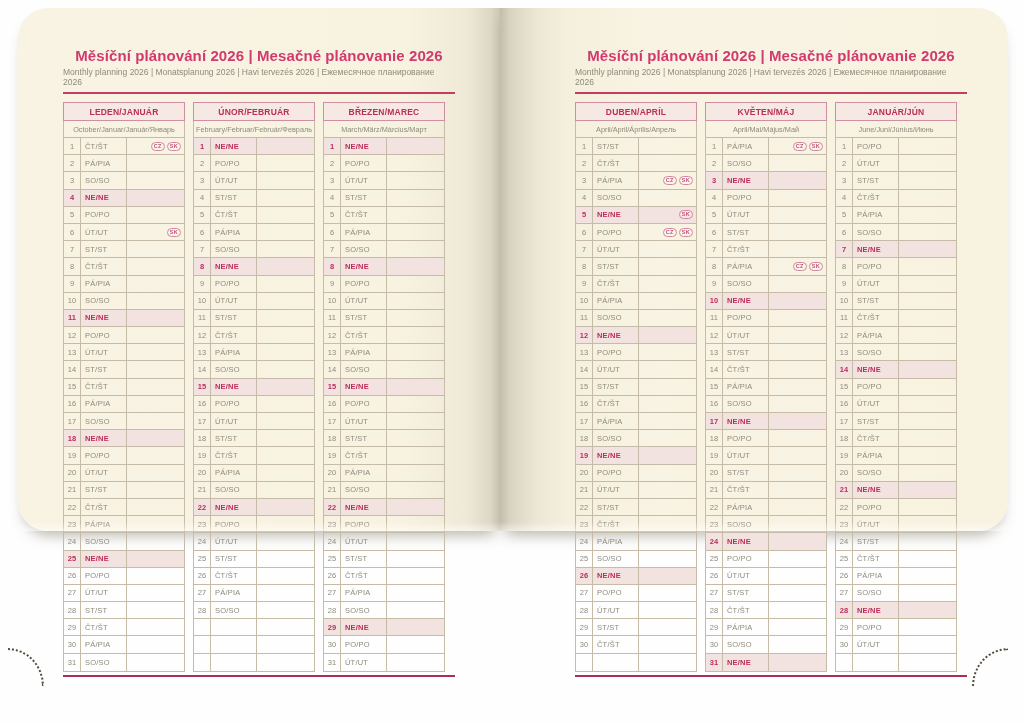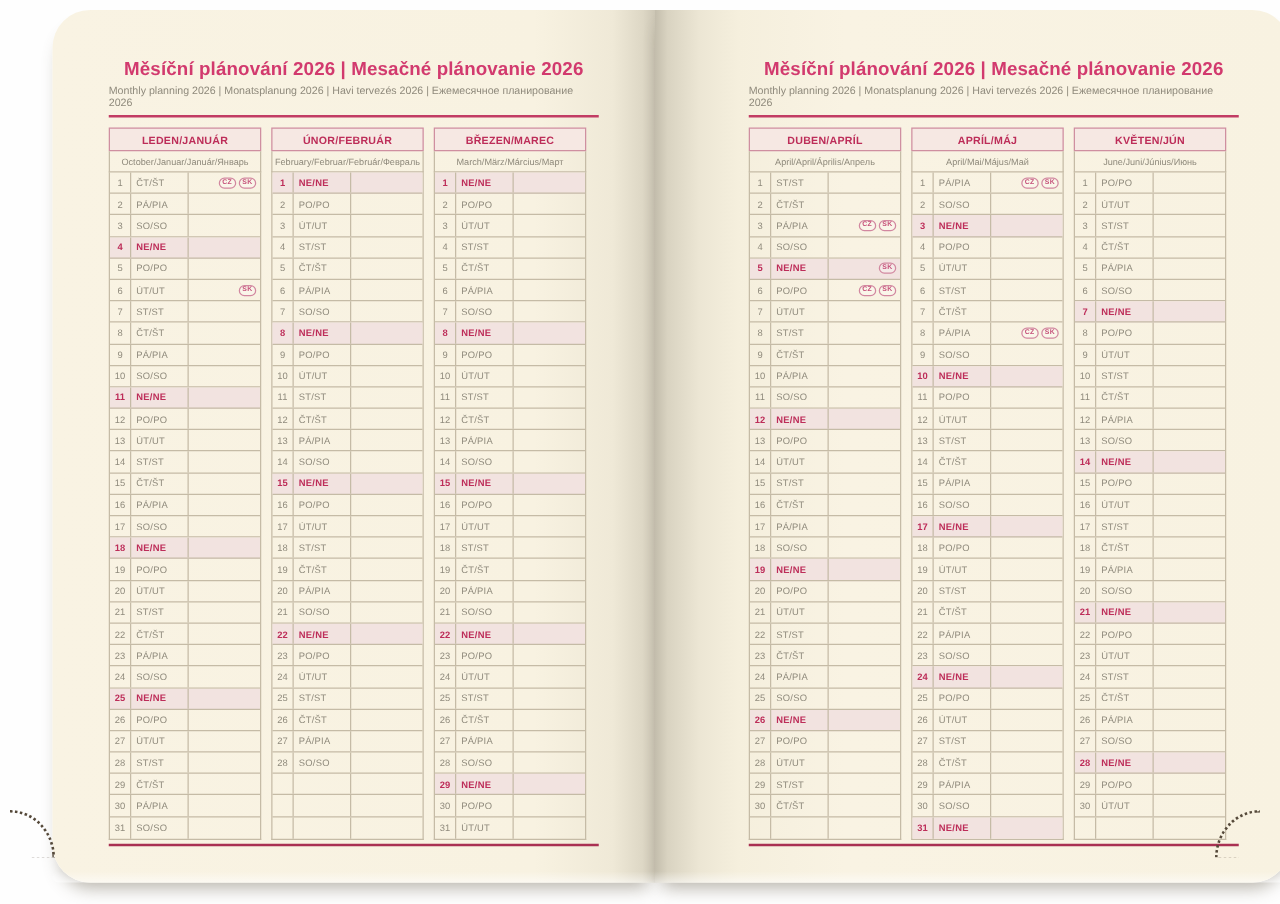--- a/index.html
+++ b/index.html
@@ -12,21 +12,21 @@
     --text-gray:#8f8a7c;
     --paper:#f8f2e1;
     --rule-top:#c23c64;
     --rule-bottom:#a93052;
     --stitch:#55493a;
   }
   *{box-sizing:border-box;margin:0;padding:0;}
   html,body{width:1024px;height:723px;overflow:hidden;}
   body{background:#fefefe;font-family:"Liberation Sans",sans-serif;}
   .book{position:relative;width:1024px;height:723px;}
-  .page{position:absolute;top:8px;height:698px;margin-left:24px;}
+  .page{position:absolute;top:8px;height:523px;}
   .page-left{
     left:18px;width:482px;border-radius:30px 0 0 30px;
     background:linear-gradient(to right,#f9f3e3 0%,var(--paper) 80%,#efe9d7 93%,#ddd7c5 98%,#ccc6b5 100%);
     box-shadow:0 10px 14px -6px rgba(100,90,70,.45);
   }
   .page-right{
     left:500px;width:508px;border-radius:0 30px 30px 0;
     background:linear-gradient(to right,#c3bdac 0%,#d9d3c1 2%,#ece6d4 7%,#f5efdd 13%,#f9f3e3 30%,var(--paper) 100%);
     box-shadow:0 10px 14px -6px rgba(100,90,70,.45);
   }
@@ -743,21 +743,21 @@
                 <div class="c-note"></div>
               </div>
               <div class="day-row">
                 <div class="c-num"></div>
                 <div class="c-day"></div>
                 <div class="c-note"></div>
               </div>
             </div>
           </div>
           <div class="month-col">
-            <div class="m-header">APRÍL/MÁJ</div>
+            <div class="m-header">KVĚTEN/MÁJ</div>
             <div class="m-sub">April/Mai/Május/Май</div>
             <div class="m-rows">
               <div class="day-row">
                 <div class="c-num">1</div>
                 <div class="c-day">PÁ/PIA</div>
                 <div class="c-note">
                   <span class="badge">CZ</span>
                   <span class="badge">SK</span>
                 </div>
               </div>
@@ -910,21 +910,21 @@
                 <div class="c-note"></div>
               </div>
               <div class="day-row sun">
                 <div class="c-num">31</div>
                 <div class="c-day">NE/NE</div>
                 <div class="c-note"></div>
               </div>
             </div>
           </div>
           <div class="month-col">
-            <div class="m-header">KVĚTEN/JÚN</div>
+            <div class="m-header">JANUÁR/JÚN</div>
             <div class="m-sub">June/Juni/Június/Июнь</div>
             <div class="m-rows">
               <div class="day-row">
                 <div class="c-num">1</div>
                 <div class="c-day">PO/PO</div>
                 <div class="c-note"></div>
               </div>
               <div class="day-row">
                 <div class="c-num">2</div>
                 <div class="c-day">ÚT/UT</div>

